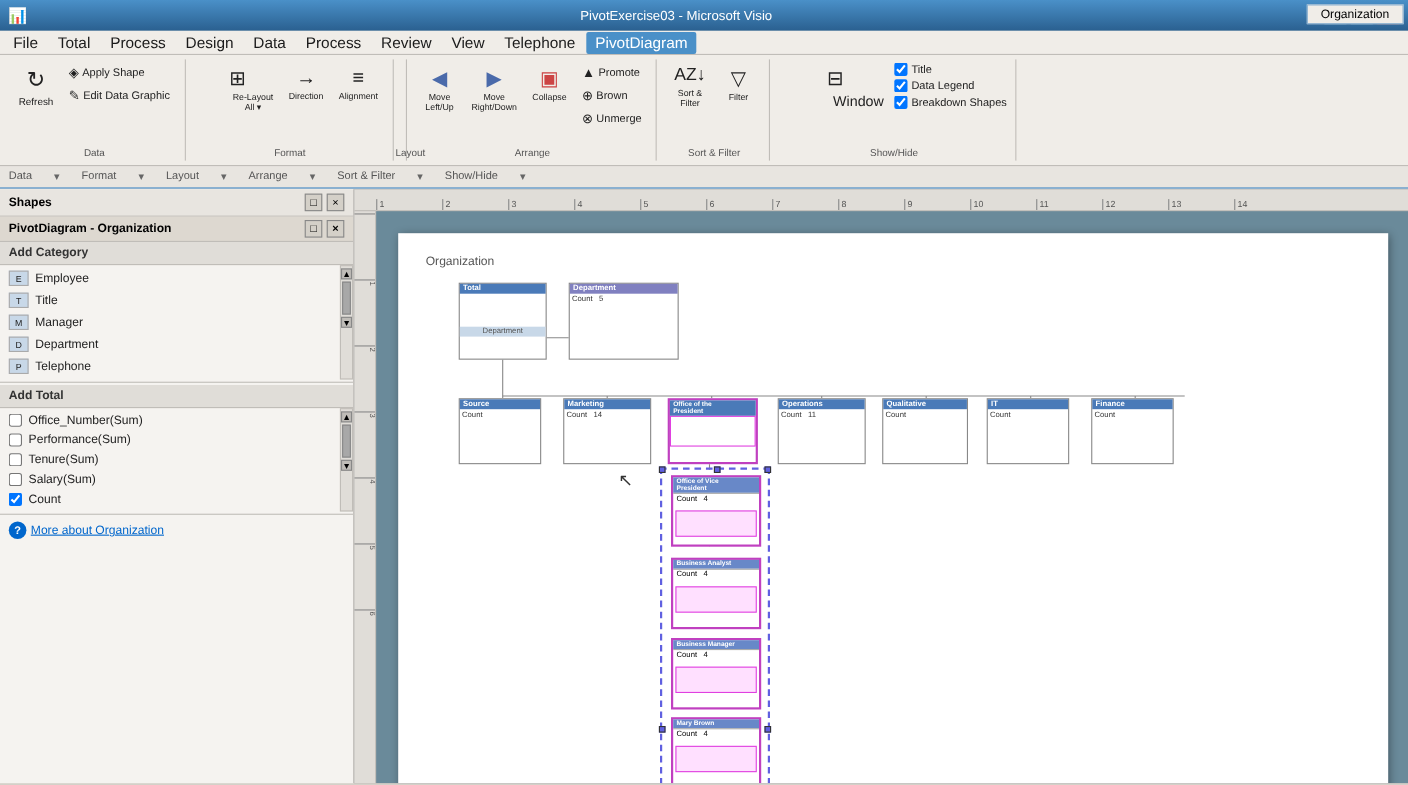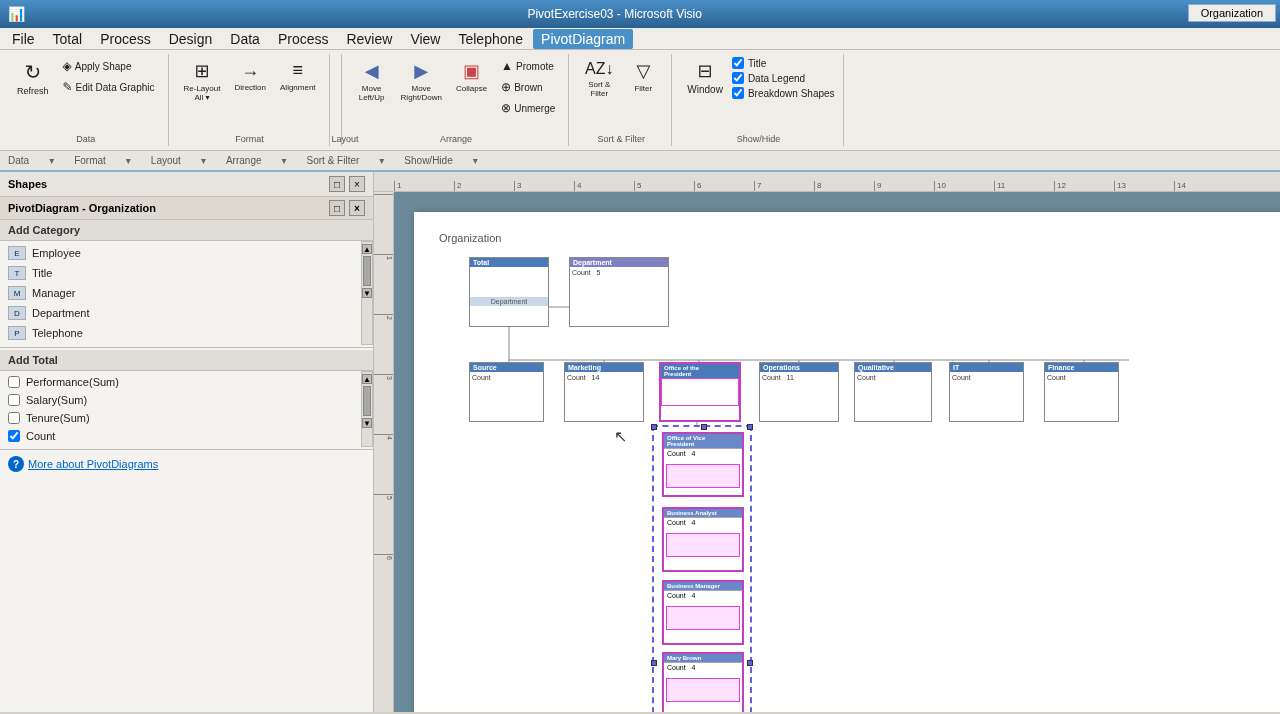--- a/index.html
+++ b/index.html
@@ -118,21 +118,21 @@
     }
 
     
     #main-area {
       display: flex;
       height: calc(714px - 28px - 22px - 104px - 20px);
     }
 
     
     #shapes-panel {
-      width: 374px;
+      width: 322px;
       background: #f5f3f0;
       border-right: 1px solid #c0bdb8;
       display: flex;
       flex-direction: column;
       overflow: hidden;
     }
     #shapes-header {
       display: flex;
       align-items: center;
       justify-content: space-between;
@@ -359,21 +359,21 @@
           </div>
         </div>
       </div>
       <span class="ribbon-group-label">Data</span>
     </div>
 
     <div class="ribbon-group">
       <div class="ribbon-buttons">
         <div class="rb-large">
           <span class="icon" style="font-size:18px;">⊞</span>
-          <span style="font-size:8px;">Re-Layout<br>All ▾</span>
+          <span style="font-size:8px;margin-left:28px;">Re-Layout<br>All ▾</span>
         </div>
         <div class="rb-large">
           <span class="icon" style="font-size:18px;">→</span>
           <span style="font-size:8px;">Direction</span>
         </div>
         <div class="rb-large">
           <span class="icon" style="font-size:18px;">≡</span>
           <span style="font-size:8px;">Alignment</span>
         </div>
       </div>
@@ -427,21 +427,21 @@
           <span style="font-size:8px;">Filter</span>
         </div>
       </div>
       <span class="ribbon-group-label">Sort &amp; Filter</span>
     </div>
 
     <div class="ribbon-group">
       <div class="ribbon-buttons">
         <div class="rb-large">
           <span class="icon" style="font-size:18px;">⊟</span>
-          <span style="font-size:10px;">Window</span>
+          <span style="font-size:13px;margin-left:42px;">Window</span>
         </div>
         <div class="rb-small-col" style="padding-bottom:16px;">
           <label class="checkbox-item">
             <input type="checkbox" checked="" style="">
             <span>Title</span>
           </label>
           <label class="checkbox-item">
             <input type="checkbox" checked="" style="">
             <span>Data Legend</span>
           </label>
@@ -528,48 +528,52 @@
     </div>
 
     <div class="section-divider"></div>
 
     <div class="panel-section-title">Add Total</div>
     <div class="panel-section-scroll">
       <div class="panel-scroll-content">
         <div class="panel-list-inner">
           <div class="checkbox-list-item">
             <input type="checkbox" style="">
+            <span>Office_Number(Sum)</span>
+          </div>
+          <div class="checkbox-list-item">
+            <input type="checkbox" style="">
             <span>Performance(Sum)</span>
+          </div>
+          <div class="checkbox-list-item">
+            <input type="checkbox" style="">
+            <span>Tenure(Sum)</span>
           </div>
           <div class="checkbox-list-item">
             <input type="checkbox" style="">
             <span>Salary(Sum)</span>
-          </div>
-          <div class="checkbox-list-item">
-            <input type="checkbox" style="">
-            <span>Tenure(Sum)</span>
           </div>
           <div class="checkbox-list-item">
             <input type="checkbox" checked="" style="">
             <span>Count</span>
           </div>
         </div>
       </div>
       <div class="mini-scrollbar">
         <div class="scroll-arrow">▲</div>
         <div class="scroll-thumb"></div>
         <div class="scroll-arrow">▼</div>
       </div>
     </div>
 
     <div class="section-divider"></div>
 
     <div class="help-link">
       <div class="help-icon">?</div>
-      <span>More about PivotDiagrams</span>
+      <span>More about Organization</span>
     </div>
   </div>
 
   <div id="canvas-area">
 
     <div id="canvas-ruler-top">
       <div class="ruler-marks">
         <div class="ruler-mark">1</div>
         <div class="ruler-mark">2</div>
         <div class="ruler-mark">3</div>

